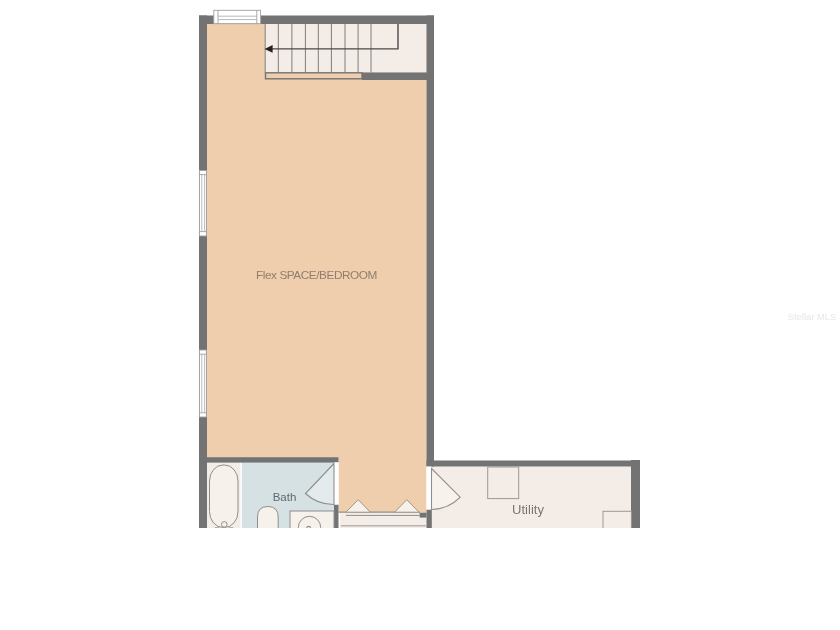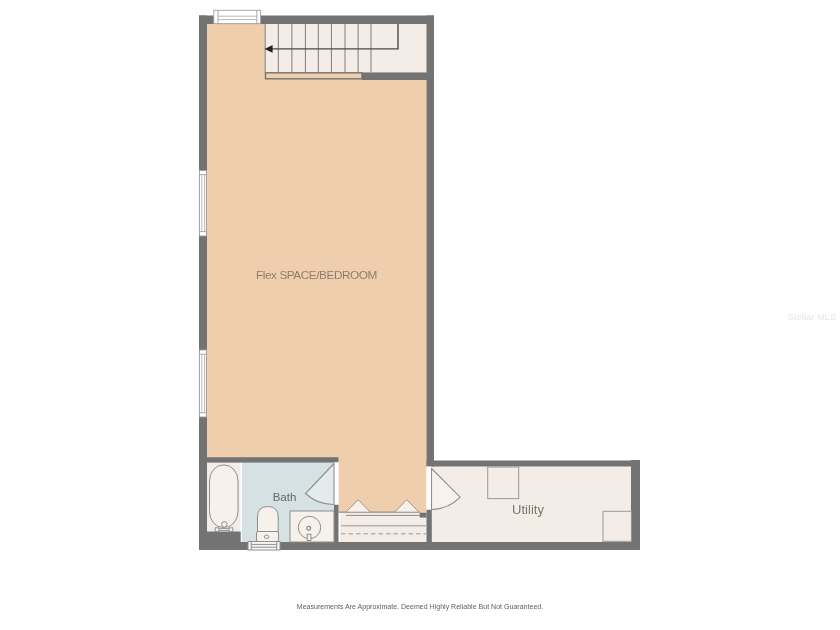--- a/index.html
+++ b/index.html
@@ -1,16 +1,16 @@
 <!DOCTYPE html>
 <html><head>
 <meta charset="utf-8">
 <style>
   html,body{margin:0;padding:0;background:#ffffff;}
-  .page{position:relative;width:840px;height:630px;background:#ffffff;font-family:"Liberation Sans",sans-serif;}
+  .page{position:relative;width:840px;height:528px;background:#ffffff;font-family:"Liberation Sans",sans-serif;}
   svg{position:absolute;left:0;top:0;}
 </style>
 </head>
 <body>
 <div class="page">
 <svg width="840" height="630" viewBox="0 0 840 630">
 
   <g>
     <rect x="207" y="24" width="219.5" height="433.5" fill="#EFCEAE"></rect>
     <rect x="338.5" y="456" width="88" height="56.2" fill="#EFCEAE"></rect>

